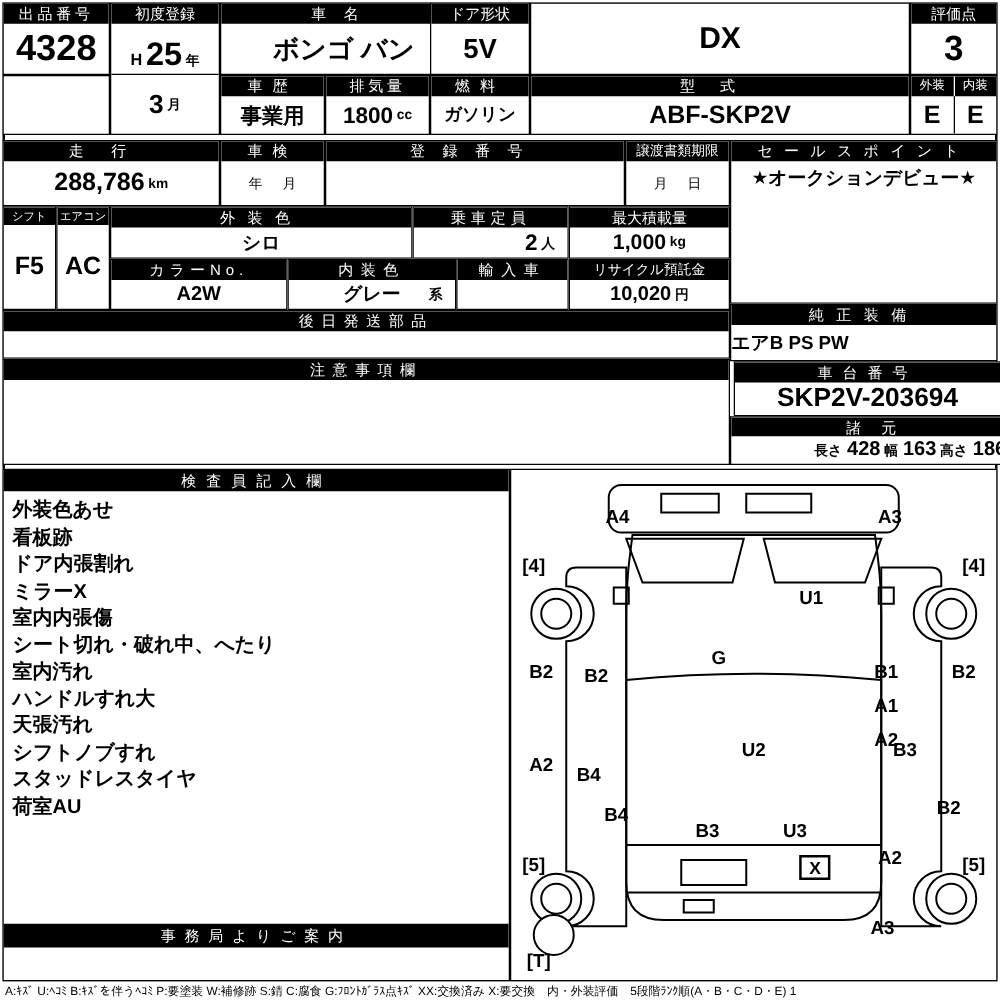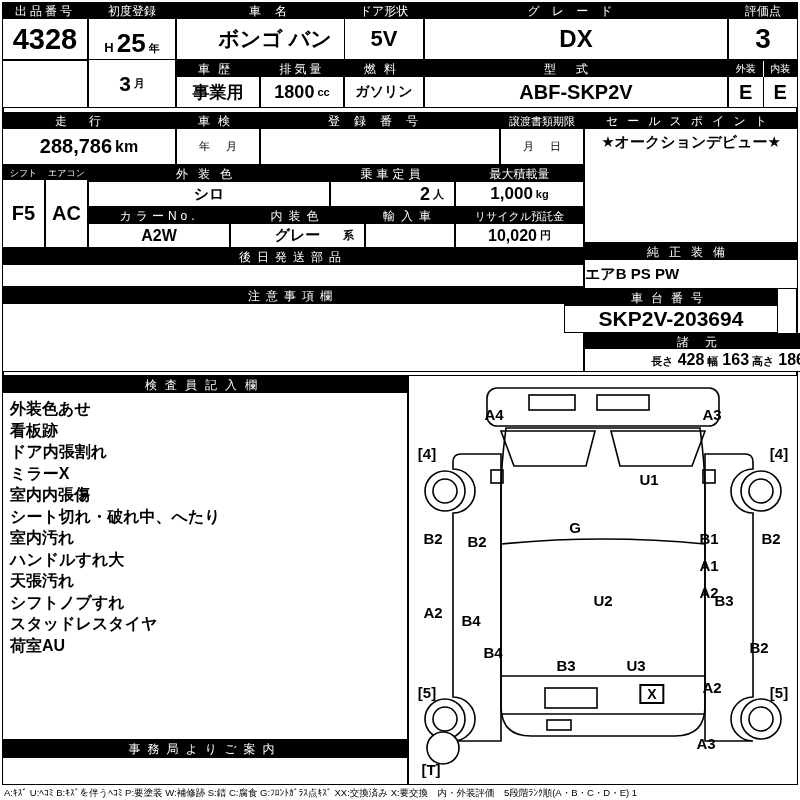--- a/index.html
+++ b/index.html
@@ -55,21 +55,20 @@
     <div class="bar" style="letter-spacing:14px">車名</div>
     <div class="vv" style="font-size:21px">ボンゴ バン</div>
   </div>
 
   <div class="cell" style="left:344px;top:2px;width:80px;height:58px">
     <div class="bar">ドア形状</div>
     <div class="vv" style="font-size:22px">5V</div>
   </div>
 
   <div class="cell" style="left:424px;top:2px;width:304px;height:58px">
-    <div class="bar" style="letter-spacing:12px">グレード</div>
     <div class="vv" style="font-size:24px">DX</div>
   </div>
 
   <div class="cell" style="left:728px;top:2px;width:70px;height:58px">
     <div class="bar">評価点</div>
     <div class="vv" style="font-size:28px">3</div>
   </div>
 
   <div class="cell" style="left:176px;top:60px;width:84px;height:48px">
     <div class="bar" style="letter-spacing:8px">車歴</div>
@@ -102,21 +101,21 @@
     <div style="display:flex;flex:1">
       <div class="vv" style="border-right:1px solid #000;font-size:20px">E</div>
       <div class="vv" style="font-size:20px">E</div>
     </div>
   </div>
 
   <div class="cell" style="left:2px;top:112px;width:174px;height:53px">
     <div class="bar" style="letter-spacing:22px">走行</div>
     <div class="vv">
       <span style="font-size:20px">288,786</span>
-      <span class="unit" style="font-size:16px">km</span>
+      <span class="unit" style="font-size:11px">km</span>
     </div>
   </div>
 
   <div class="cell" style="left:176px;top:112px;width:84px;height:53px">
     <div class="bar" style="letter-spacing:8px">車検</div>
     <div class="vv" style="gap:16px;font-weight:normal;font-size:11px">
       <span>年</span>
       <span>月</span>
     </div>
   </div>
@@ -204,21 +203,21 @@
   <div class="cell" style="left:2px;top:287px;width:582px;height:85px">
     <div class="bar" style="letter-spacing:6px">注意事項欄</div>
     <div style="flex:1"></div>
   </div>
 
   <div class="cell" style="left:584px;top:243px;width:214px;height:46px">
     <div class="bar" style="letter-spacing:10px">純正装備</div>
     <div class="vv" style="justify-content:flex-start;padding-left:0;font-size:15px">エアB PS PW</div>
   </div>
 
-  <div class="cell" style="left:564px;top:289px;width:214px;height:44px">
+  <div class="cell" style="left:587px;top:289px;width:214px;height:44px">
     <div class="bar" style="letter-spacing:8px">車台番号</div>
     <div class="vv" style="font-size:21px">SKP2V-203694</div>
   </div>
 
   <div class="cell" style="left:584px;top:333px;width:242px;height:39px">
     <div class="bar" style="letter-spacing:16px;flex:0 0 15px;height:15px">諸元</div>
     <div class="vv" style="justify-content:flex-end;padding:0 20px">
       <span style="display:flex;align-items:baseline;gap:4px">
         <span class="smalltxt">長さ</span>
         <span style="font-size:16px">428</span>

